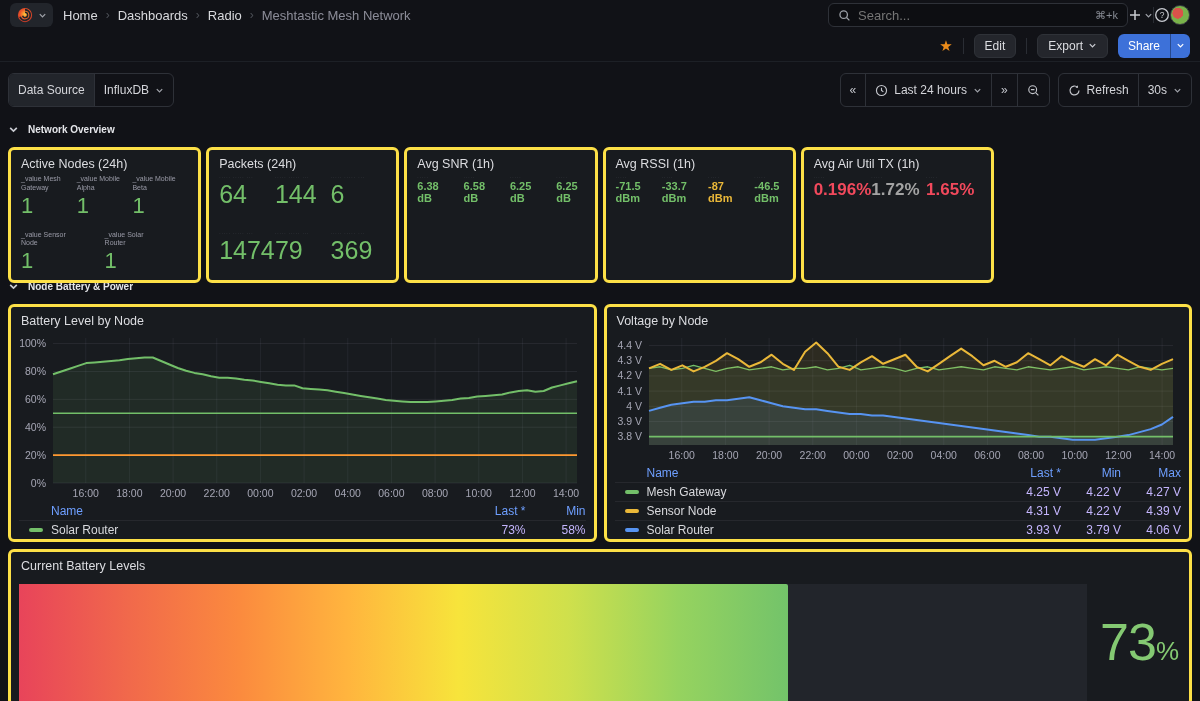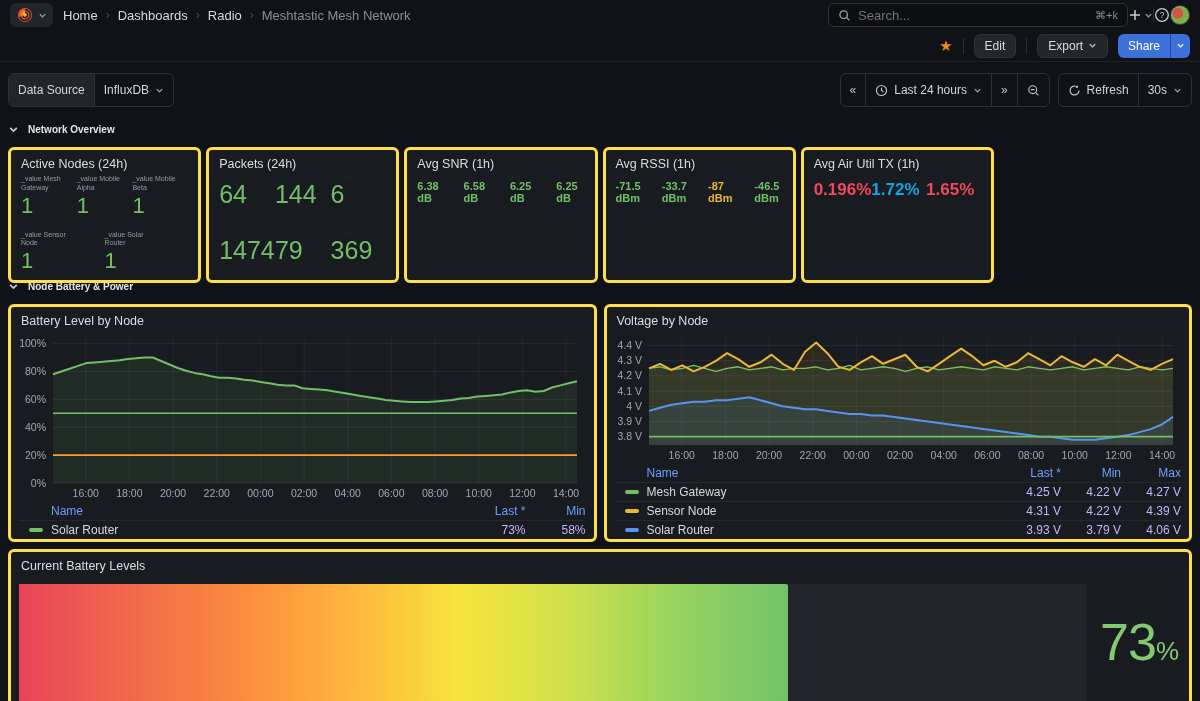--- a/index.html
+++ b/index.html
@@ -339,21 +339,21 @@
       <div class="panel p-mid p-util">
         <div class="ptitle">Avg Air Util TX (1h)</div>
         <div class="statbody" style="flex: 1 1 0%;">
           <div class="stats">
             <div class="stat">
               <div class="slabel dots">·····</div>
               <div class="sval" style="color: rgb(242, 73, 92);">0.196%</div>
             </div>
             <div class="stat">
               <div class="slabel dots">·····</div>
-              <div class="sval" style="color: #0ea5e9;">1.72%</div>
+              <div class="sval" style="color: #a3a3a3;">1.72%</div>
             </div>
             <div class="stat">
               <div class="slabel dots">·····</div>
               <div class="sval" style="color: rgb(242, 73, 92);">1.65%</div>
             </div>
           </div>
         </div>
       </div>
     </div>
 

